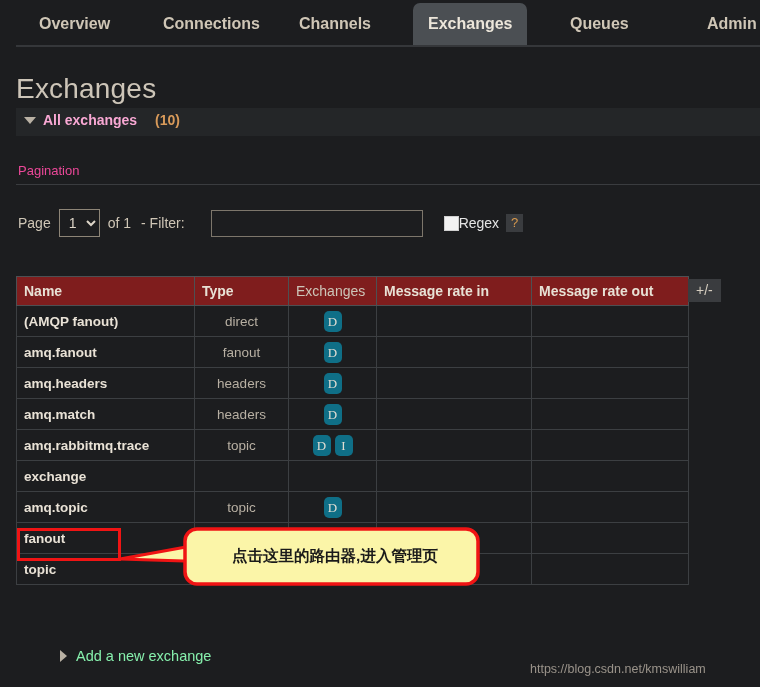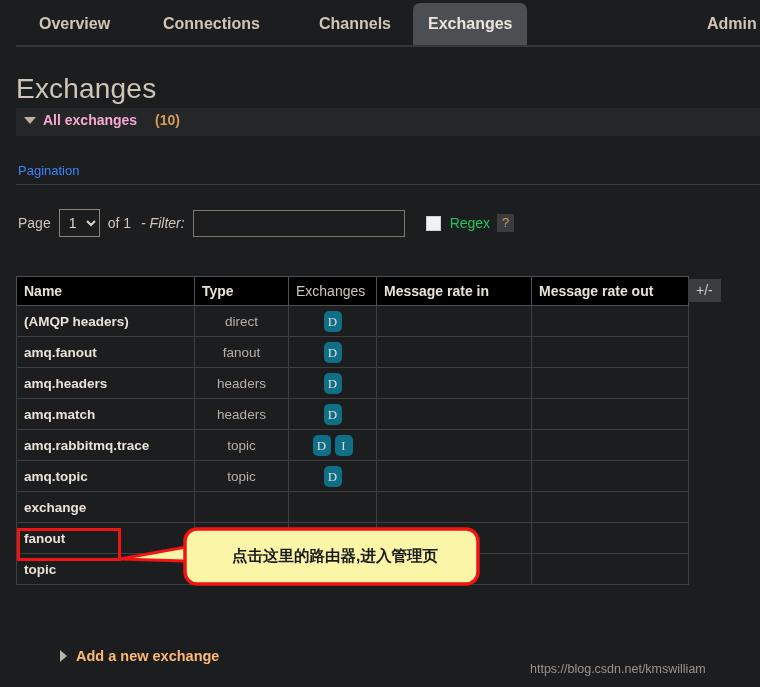--- a/index.html
+++ b/index.html
@@ -100,21 +100,21 @@
     top: -1px;
   }
   #section-head .label { color: #f9a8d4; }
   #section-head .count { color: #d89a5a; margin-left: 14px; }
 
   
   #pagination-label {
     position: absolute;
     left: 18px; top: 163px;
     font-size: 13px;
-    color: #3b82f6;
+    color: #ec4899;
   }
   #pagination-rule {
     position: absolute;
     left: 16px; top: 184px;
     width: 744px; height: 1px;
     background: #3a3c3f;
   }
 
   #filter-row {
     position: absolute;
@@ -131,39 +131,39 @@
     width: 41px; height: 28px;
     background: #1c1d1f;
     border: 1px solid #8d8577;
     color: #ddd5c8;
     font-family: "Liberation Sans", sans-serif;
     font-size: 14px;
     padding-left: 5px;
     cursor: pointer;
   }
   #of-text { margin-right: 10px; }
-  #dash-filter { margin-right: 6px; color: #cfc6b6; font-style: italic; }
+  #dash-filter { margin-right: 24px; color: #cfc6b6; }
   #filter-input {
     width: 212px; height: 27px;
     background: #1c1d1f;
     border: 1px solid #7d766b;
     color: #ddd5c8;
     font-family: "Liberation Sans", sans-serif;
     font-size: 13px;
     padding: 0 5px;
     margin-left: 2px;
   }
   #regex-check {
     width: 15px; height: 15px;
     margin-left: 21px;
     background: #f2f2f2;
     border: 1px solid #cfcfcf;
     cursor: pointer;
   }
-  #regex-label { margin-left: 9px; color: #22c55e; }
+  #regex-label { margin-left: 0; color: #e5e5e5; }
   #regex-help {
     margin-left: 7px;
     background: #3a3c3f;
     color: #d99a4e;
     font-size: 13px;
     padding: 1px 5px 2px 5px;
     cursor: pointer;
   }
 
   
@@ -171,21 +171,21 @@
     position: absolute;
     left: 16px; top: 276px;
     width: 744px;
   }
   table#ex-table {
     border-collapse: collapse;
     width: 672px;
     table-layout: fixed;
   }
   #ex-table th {
-    background: #000000;
+    background: #7f1d1d;
     color: #e8e1d5;
     font-size: 14px;
     font-weight: bold;
     text-align: left;
     padding: 6px 7px;
     height: 27px;
     border: 1px solid #4d5053;
     white-space: nowrap;
   }
   #ex-table th.c-features { font-weight: normal; color: #cdc5b8; text-align: left; }
@@ -235,22 +235,22 @@
     padding: 3px 8px 4px 8px;
     cursor: pointer;
     line-height: 16px;
   }
 
   
   #add-new {
     position: absolute;
     left: 26px; top: 648px;
     font-size: 14.5px;
-    font-weight: bold;
-    color: #fdba74;
+    font-weight: normal;
+    color: #86efac;
     cursor: pointer;
     white-space: nowrap;
     padding-left: 34px;
   }
   #watermark {
     position: absolute;
     left: 530px; top: 662px;
     font-size: 12.5px;
     color: #9a938a;
     white-space: nowrap;
@@ -283,22 +283,23 @@
   }
 </style>
 </head>
 <body>
 
 <div id="page">
 
   <div id="tabbar">
     <div class="tab" style="left:24px;">Overview</div>
     <div class="tab" style="left:148px;">Connections</div>
-    <div class="tab" style="left:304px;">Channels</div>
+    <div class="tab" style="left:284px;">Channels</div>
     <div class="tab active" style="left:413px;">Exchanges</div>
+    <div class="tab" style="left:555px;">Queues</div>
     <div class="tab" style="left:692px;">Admin</div>
     <div id="tabbar-underline"></div>
   </div>
 
   <div id="page-title">Exchanges</div>
 
   <div id="section-band"></div>
   <div id="section-head">
     <span class="tri-down"></span><span class="label">All exchanges</span> <span class="count">(10)</span>
   </div>
@@ -332,21 +333,21 @@
         <tr>
           <th>Name</th>
           <th>Type</th>
           <th class="c-features">Exchanges</th>
           <th>Message rate in</th>
           <th>Message rate out</th>
         </tr>
       </thead>
       <tbody id="table-body">
           <tr>
-            <td class="name">(AMQP headers)</td>
+            <td class="name">(AMQP fanout)</td>
             <td class="type">direct</td>
             <td class="features"><span class="badge">D</span></td>
             <td></td>
             <td></td>
           </tr>
           <tr>
             <td class="name">amq.fanout</td>
             <td class="type">fanout</td>
             <td class="features"><span class="badge">D</span></td>
             <td></td>
@@ -367,30 +368,30 @@
             <td></td>
           </tr>
           <tr>
             <td class="name">amq.rabbitmq.trace</td>
             <td class="type">topic</td>
             <td class="features"><span class="badge">D</span><span class="badge">I</span></td>
             <td></td>
             <td></td>
           </tr>
           <tr>
-            <td class="name">amq.topic</td>
-            <td class="type">topic</td>
-            <td class="features"><span class="badge">D</span></td>
-            <td></td>
-            <td></td>
-          </tr>
-          <tr>
             <td class="name">exchange</td>
             <td class="type"></td>
             <td class="features"></td>
+            <td></td>
+            <td></td>
+          </tr>
+          <tr>
+            <td class="name">amq.topic</td>
+            <td class="type">topic</td>
+            <td class="features"><span class="badge">D</span></td>
             <td></td>
             <td></td>
           </tr>
           <tr>
             <td class="name">fanout</td>
             <td class="type"></td>
             <td class="features"></td>
             <td></td>
             <td></td>
           </tr>

